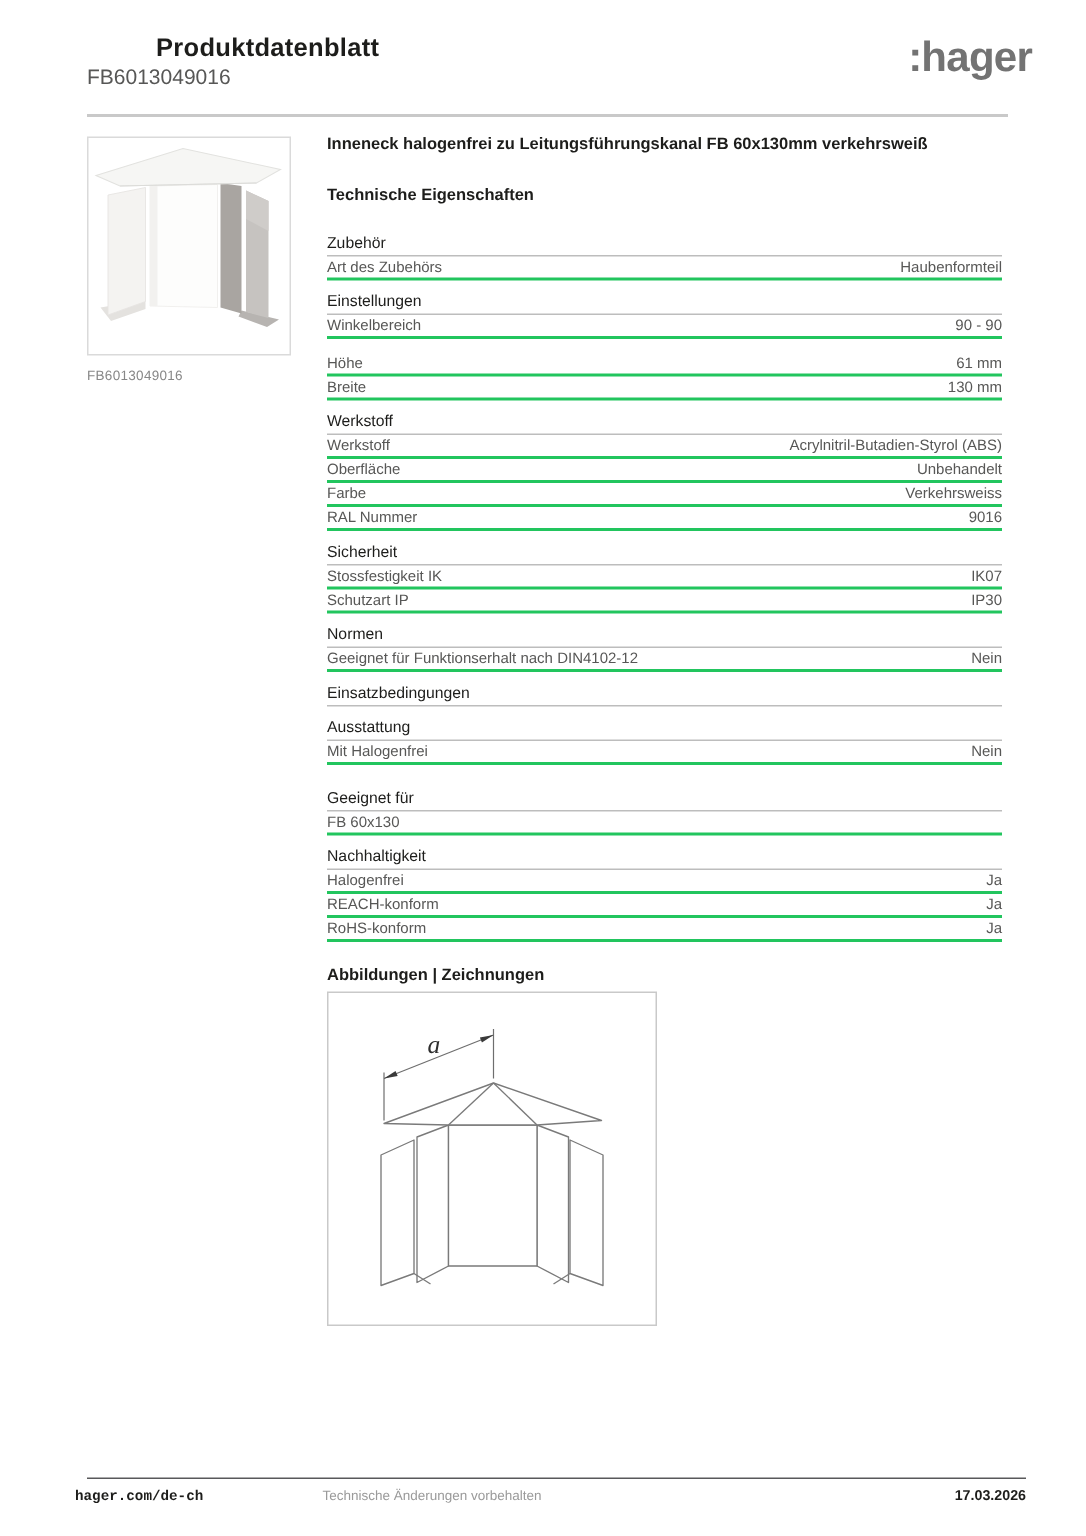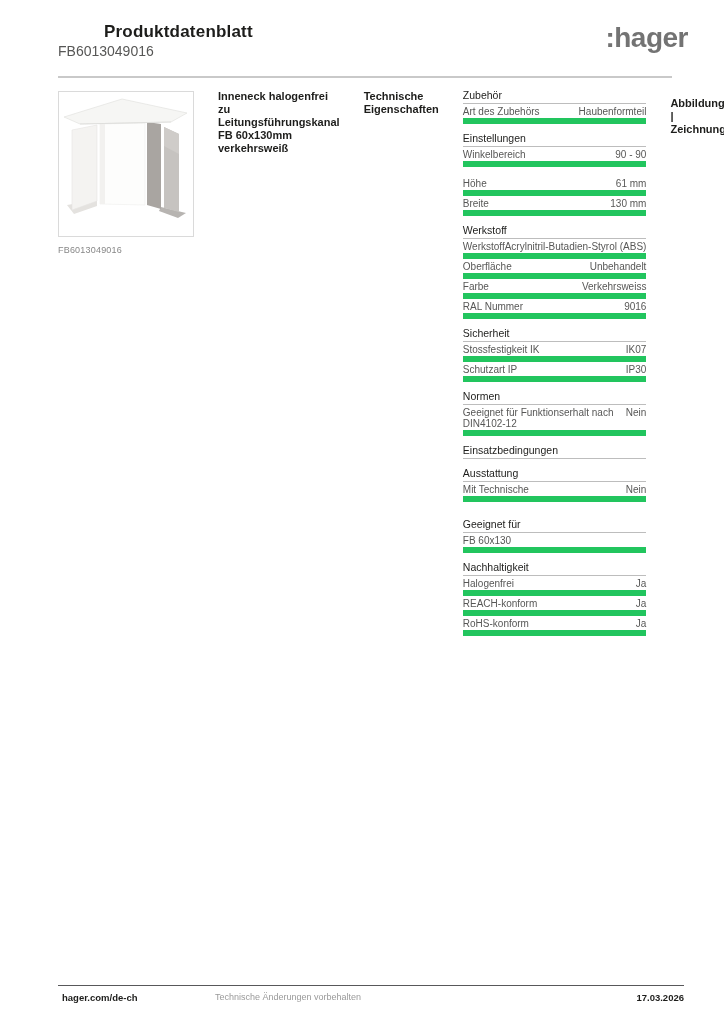--- a/index.html
+++ b/index.html
@@ -12,36 +12,36 @@
   .h-pnum{font-size:14px;color:#575756;line-height:17px;margin-top:2px;}
   .logo{position:absolute;top:2px;right:0;font-size:28px;font-weight:bold;color:#737373;letter-spacing:-.5px;line-height:28px;}
   .hr-head{position:absolute;top:76px;left:58px;width:614px;height:2px;background:#c9c9c9;}
 
   
   aside{position:absolute;top:91px;left:58px;width:150px;}
   .photo-box{width:134px;height:144px;border:1px solid #dadada;background:#fff;}
   .caption{font-size:9px;color:#878787;margin-top:8px;letter-spacing:.2px;}
 
   
-  main{position:absolute;top:90px;left:218px;width:450px;display:flex;gap:24px;}
+  main{position:absolute;top:90px;left:218px;width:450px;display:flex;flex-direction:column;}
   .ptitle{font-size:11px;font-weight:bold;line-height:13px;margin:0 0 21px;}
   .theading{font-size:11px;font-weight:bold;line-height:13px;margin:0 0 20px;}
   .section{margin-bottom:9px;}
   .section.gap-large{margin-top:17px;}
   .sname{font-size:10.5px;font-weight:normal;color:#1d1d1b;line-height:11px;padding-bottom:2px;border-bottom:1px solid #bdbdbd;}
-  .row{display:flex;justify-content:space-between;align-items:baseline;font-size:10px;color:#575756;line-height:11px;padding:2px 0 1px;border-bottom:6px solid #22c55e;}
+  .row{display:flex;justify-content:space-between;align-items:baseline;font-size:10px;color:#575756;line-height:11px;padding:2px 0 1px;border-bottom:2px solid #22c55e;}
   .row .lbl{text-align:left;}
   .row .val{text-align:right;white-space:nowrap;}
   .drawings-heading{margin:7px 0 4px;}
   .draw-box{width:218px;height:221px;border:1px solid #c9c9c9;background:#fff;}
 
   
   .f-line{position:absolute;top:985px;left:58px;width:626px;height:1px;background:#58585a;}
   footer{position:absolute;top:992px;left:0;width:724px;height:20px;font-size:9.5px;}
-  .f-left{position:absolute;left:62px;font-weight:bold;color:#1d1d1b;}
+  .f-left{position:absolute;left:50px;font-weight:bold;color:#1d1d1b;font-family:Liberation Mono, monospace;}
   .f-center{position:absolute;left:0;width:576px;text-align:center;color:#9a9a9a;font-size:9px;}
   .f-right{position:absolute;right:40px;font-weight:bold;color:#1d1d1b;}
 
   svg{display:block;}
 </style>
 </head>
 <body>
 
 <div class="page">
 
@@ -136,21 +136,21 @@
             <span class="lbl">Geeignet für Funktionserhalt nach DIN4102-12</span>
             <span class="val">Nein</span>
           </div>
         </div>
         <div class="section">
           <div class="sname">Einsatzbedingungen</div>
         </div>
         <div class="section">
           <div class="sname">Ausstattung</div>
           <div class="row">
-            <span class="lbl">Mit Technische</span>
+            <span class="lbl">Mit Halogenfrei</span>
             <span class="val">Nein</span>
           </div>
         </div>
         <div class="section gap-large">
           <div class="sname">Geeignet für</div>
           <div class="row">
             <span class="lbl">FB 60x130</span>
             <span class="val"></span>
           </div>
         </div>

